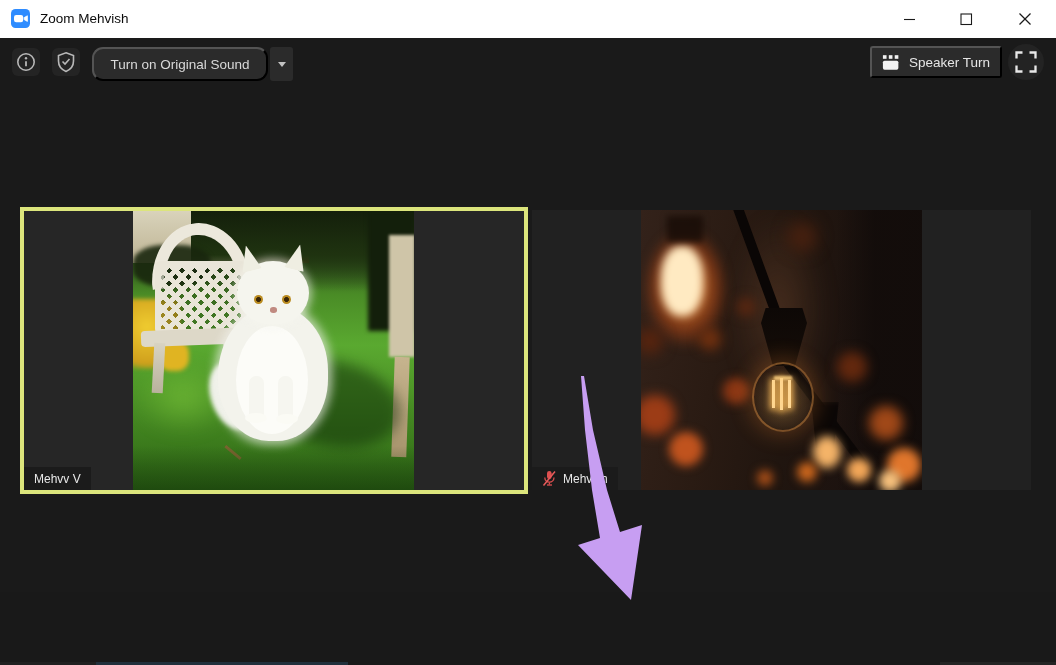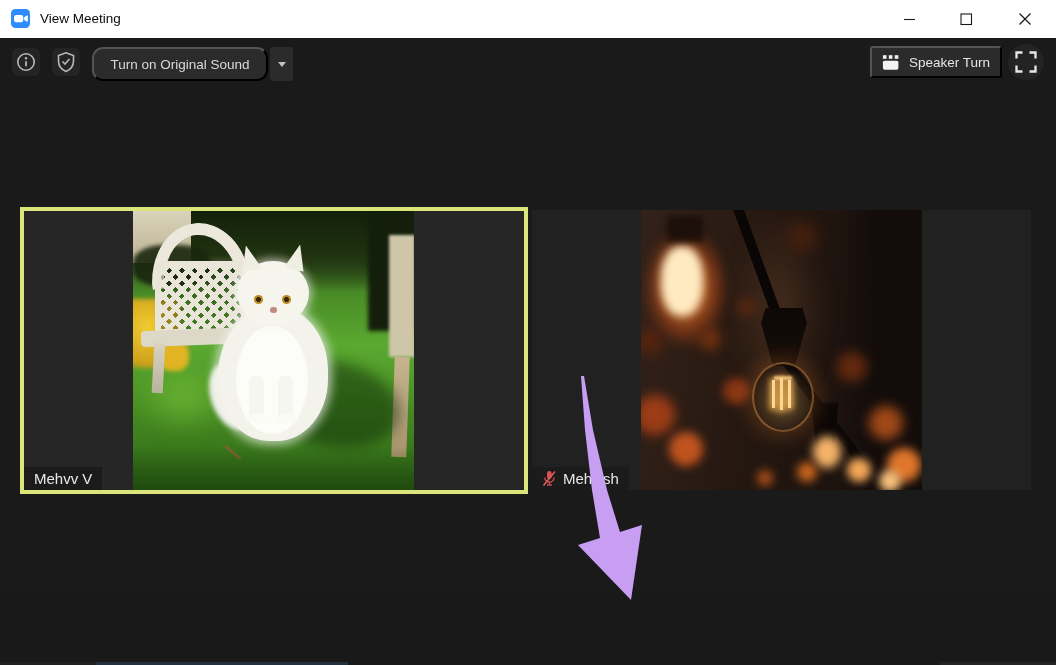--- a/index.html
+++ b/index.html
@@ -32,21 +32,21 @@
                  align-items:center; gap:7px; padding-left:10px; }
   .fs-btn { position:absolute; left:1008px; top:44px; width:36px; height:36px; border-radius:50%;
             background:#232323; display:flex; align-items:center; justify-content:center; }
 
   
   .tile-left { position:absolute; left:20px; top:207px; width:508px; height:287px;
                border:4px solid #dce57c; background:#262626; }
   .tile-right { position:absolute; left:532px; top:210px; width:499px; height:280px; background:#212121; }
   .name-label { position:absolute; left:0; bottom:0; height:23px; display:inline-flex;
                 align-items:center; gap:6px; padding:0 10px; background:rgba(26,26,26,0.88);
-                color:#e8e8e8; font-size:15px; z-index:3; }
+                color:#e8e8e8; font-size:12px; z-index:3; }
   .photo { position:absolute; top:0; overflow:hidden; }
   .photo > div { position:absolute; }
 
   
   #photo-cat { left:109px; width:281px; height:279px; }
   .cp-grass { inset:0; background:linear-gradient(180deg,#1e2b13 0%,#27421a 14%,#4a8c26 30%,#5aa930 48%,#4e9627 64%,#3b7a1c 84%,#2f6617 100%); }
   .cp-wall { left:0; top:0; width:100px; height:52px; background:linear-gradient(180deg,#d9d3bb,#bdb393); }
   .cp-window { left:58px; top:0; width:34px; height:26px; background:#6e4d2c; }
   .cp-fence { left:118px; top:4px; width:58px; height:48px; background:linear-gradient(180deg,#7d5224,#5e3d18); filter:blur(0.5px); }
   .cp-hedge { left:58px; top:0; width:223px; height:80px; border-radius:0 0 18px 28px;
@@ -150,21 +150,21 @@
 </head>
 <body>
 
 <header class="titlebar">
   <div class="zoom-logo">
     <svg width="19" height="19" viewBox="0 0 19 19">
       <rect x="3" y="6" width="9.2" height="7.2" rx="2.2" fill="#fff"></rect>
       <path d="M13.2 8.6 L16.4 6.8 V12.4 L13.2 10.6 Z" fill="#fff" stroke="#fff" stroke-width="0.8" stroke-linejoin="round"></path>
     </svg>
   </div>
-  <span class="win-title">View Meeting</span>
+  <span class="win-title">Zoom Mehvish</span>
   <button class="win-btn wb-min">
     <svg width="13" height="13" viewBox="0 0 13 13">
       <line x1="1" y1="6.5" x2="12" y2="6.5" stroke="#1a1a1a" stroke-width="1.1"></line>
       </svg>
   </button>
   <button class="win-btn wb-max">
     <svg width="13" height="13" viewBox="0 0 13 13">
       <rect x="1" y="1" width="10.5" height="10.5" fill="none" stroke="#1a1a1a" stroke-width="1.1"></rect>
       </svg>
   </button>

